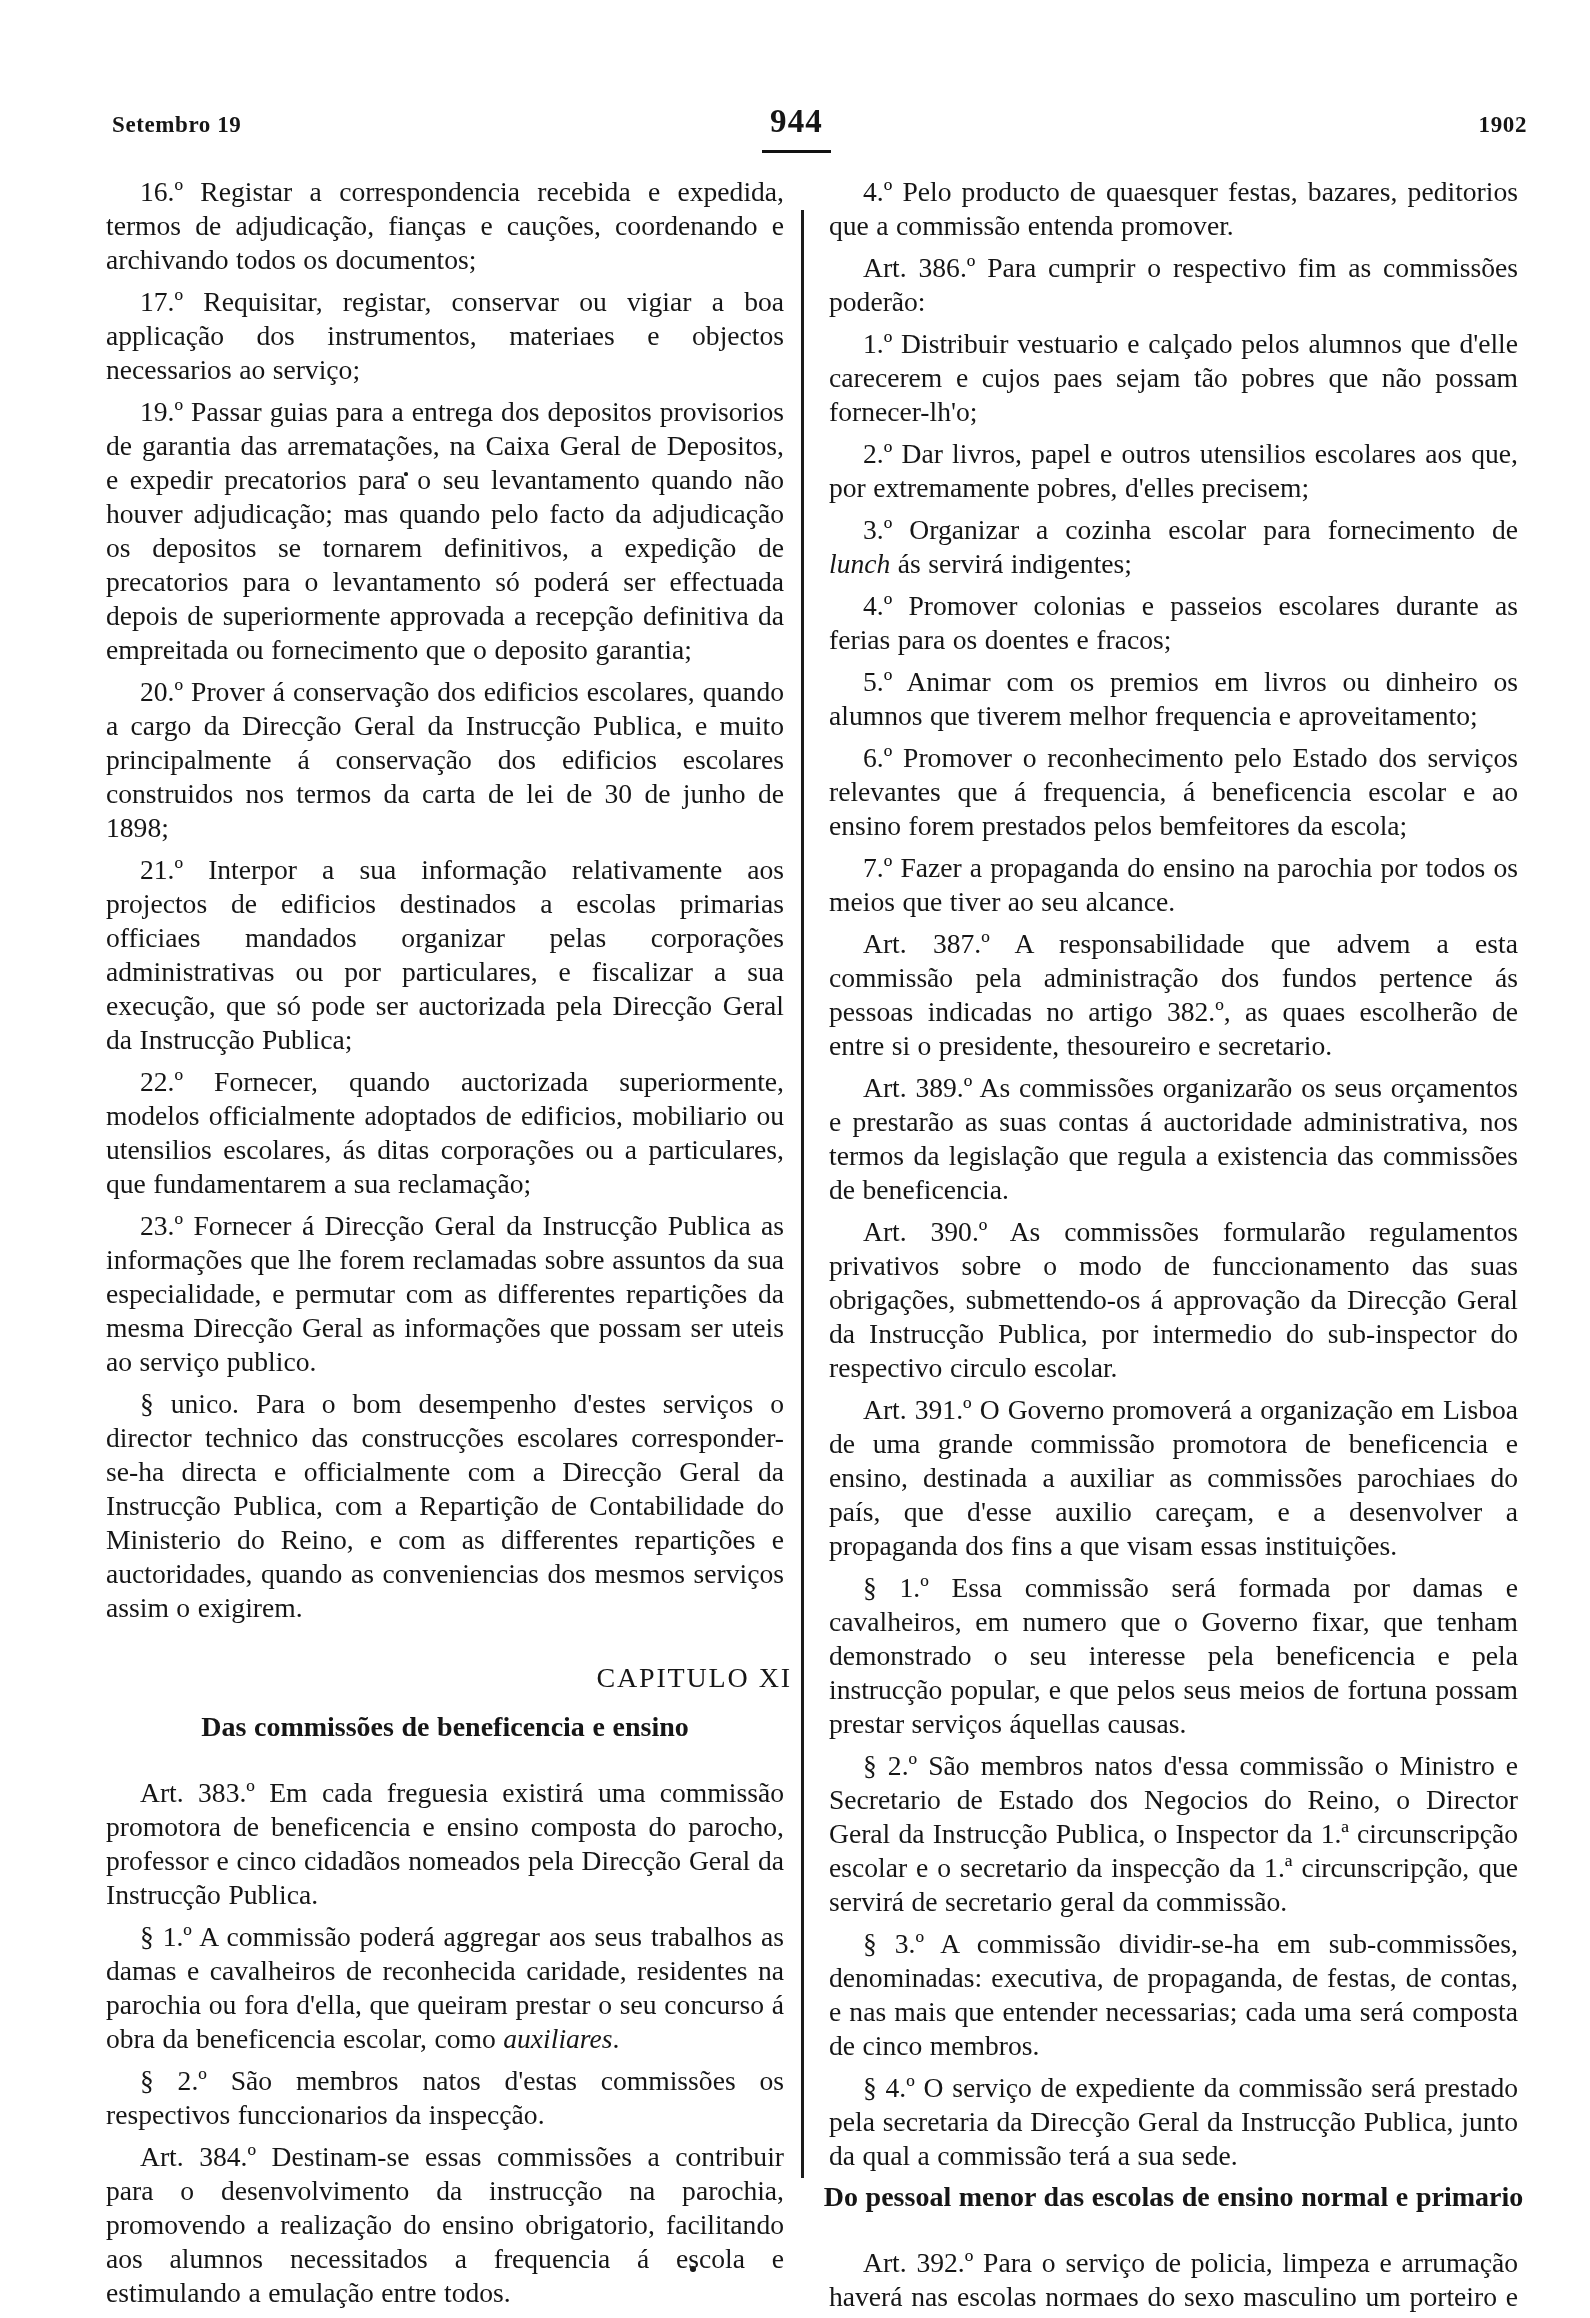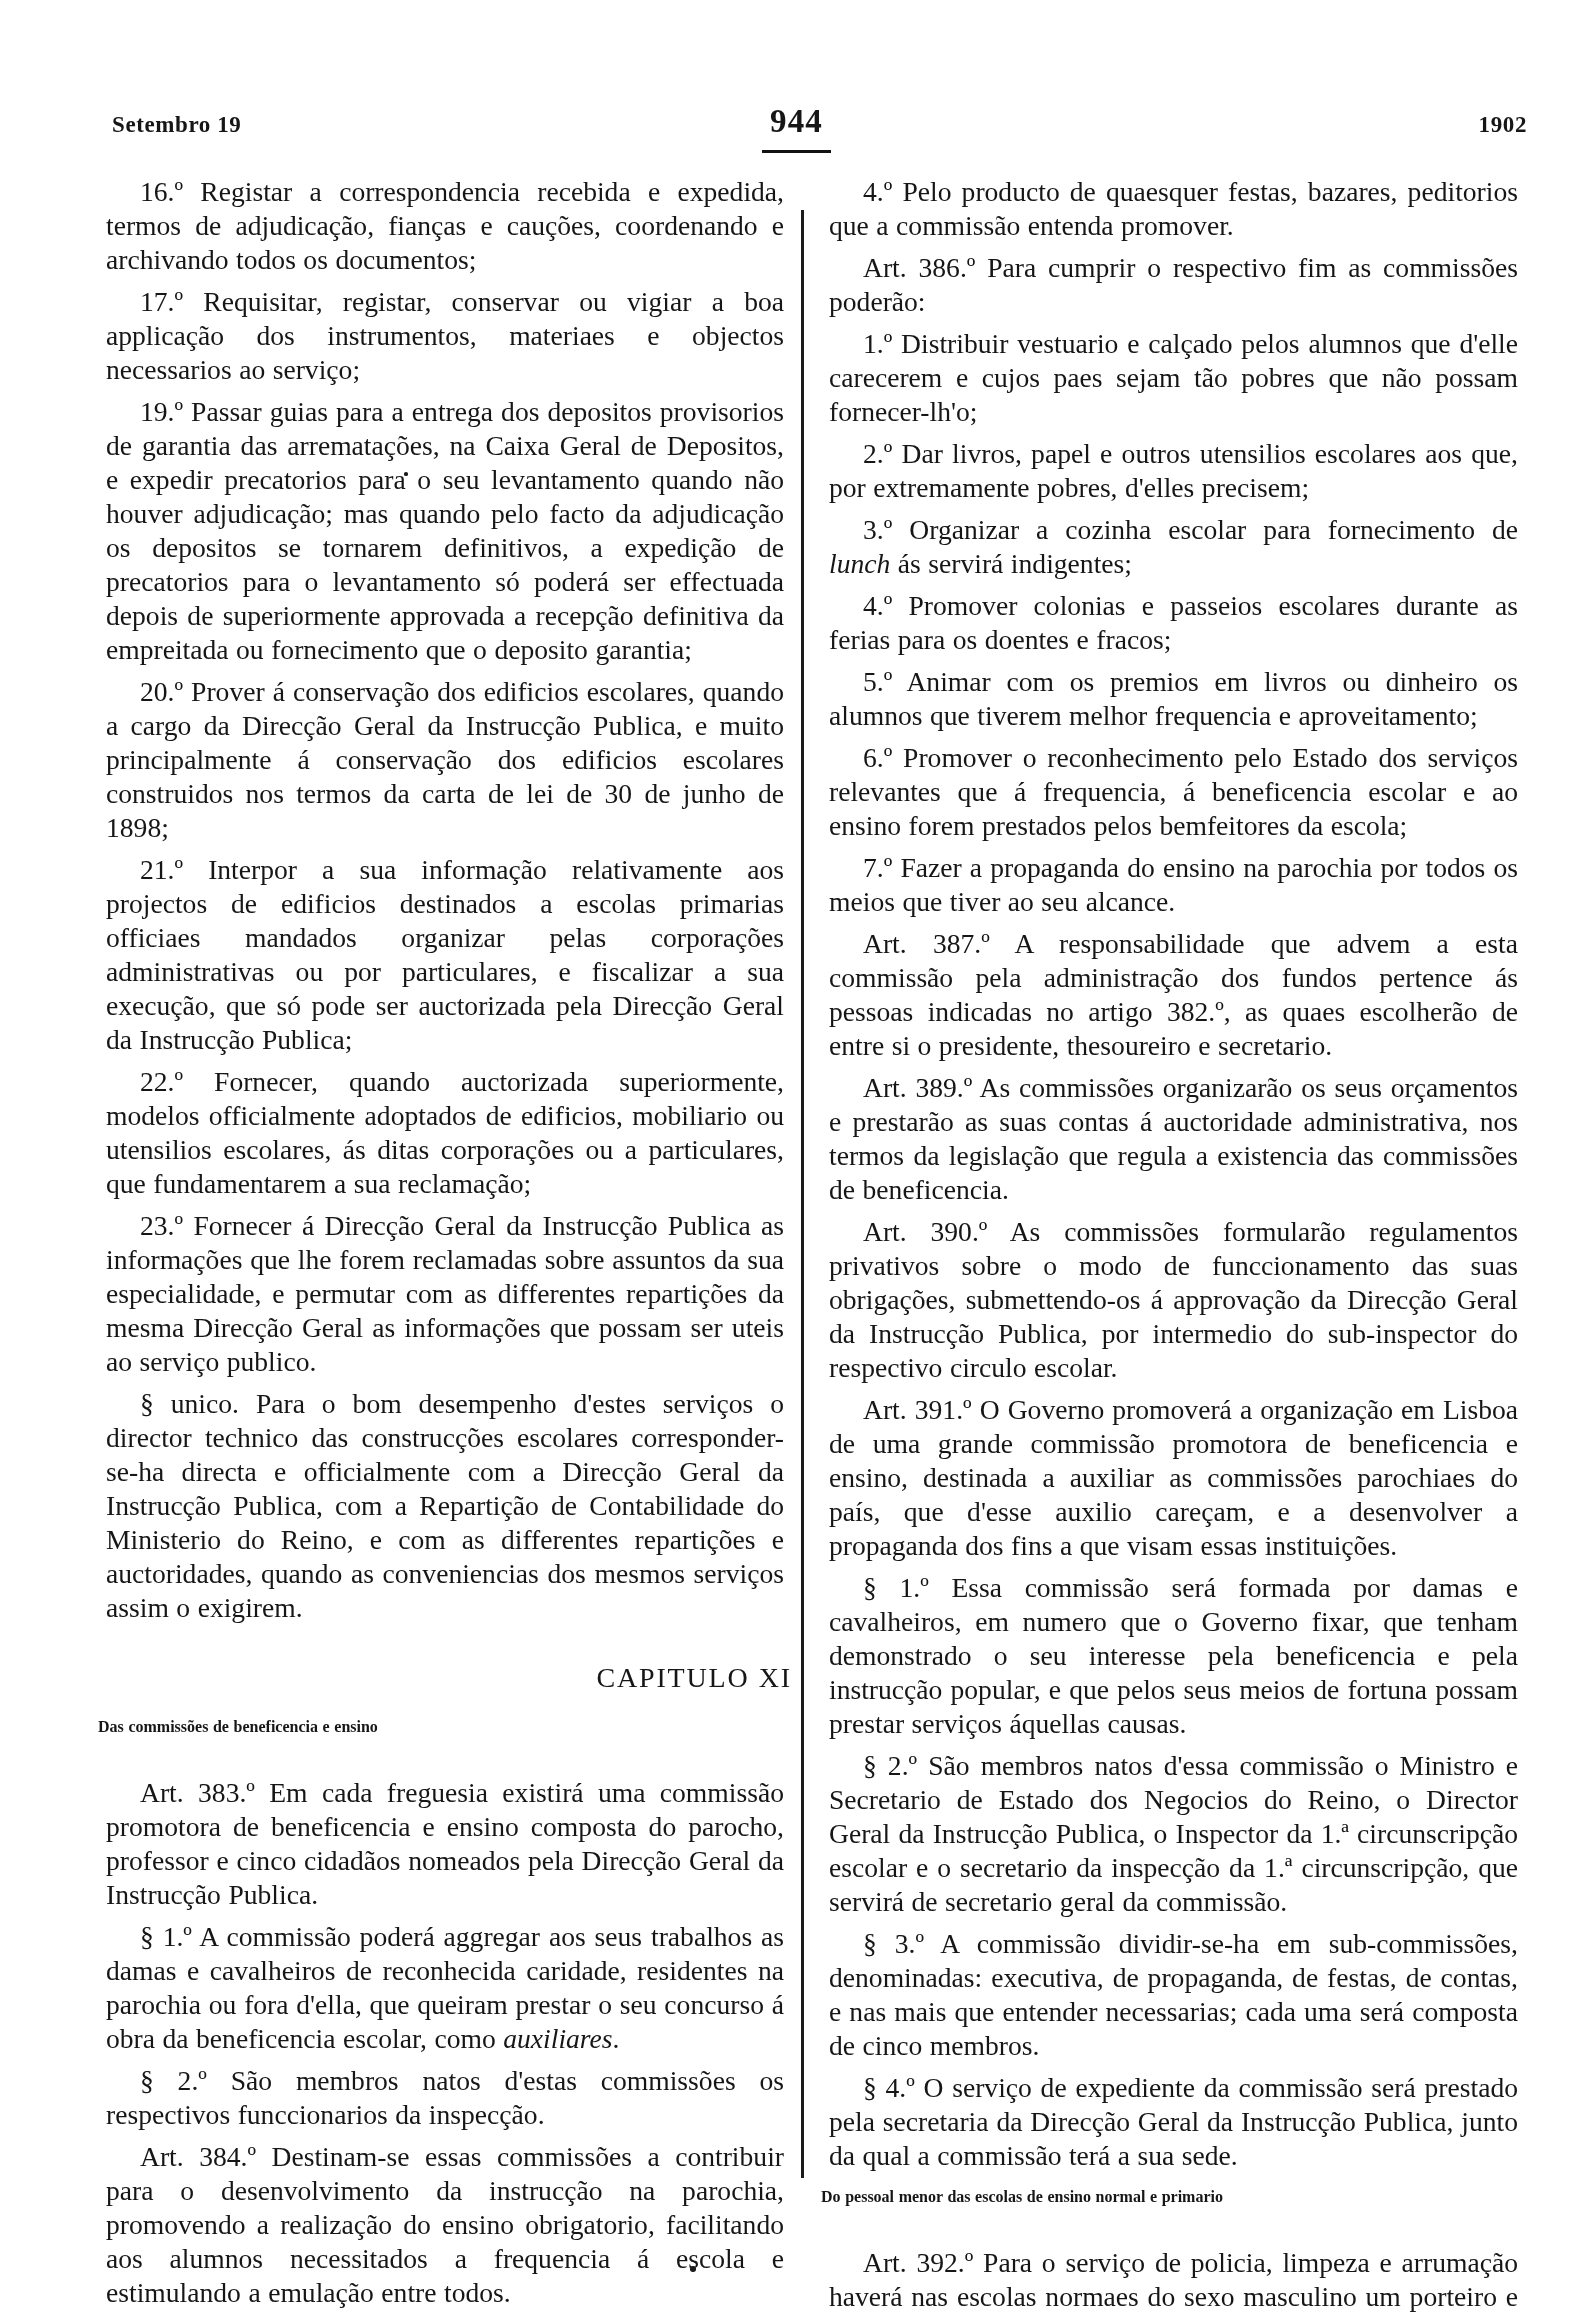--- a/index.html
+++ b/index.html
@@ -32,22 +32,22 @@
   }
   .chapter{
     margin:36px 0 16px 0;
     font-size:28px;line-height:34px;
     text-align:right;text-indent:0;
     letter-spacing:1.8px;
   }
   .chapter-xl{margin-top:75px;}
   .chapter-sub{
     margin:0 0 34px 0;
-    font-size:16px;line-height:31px;font-weight:bold;
-    text-align:left;text-indent:0;
+    font-size:28px;line-height:31px;font-weight:bold;
+    text-align:center;text-indent:0;
   }
   .speck{position:absolute;background:#1b1b1b;border-radius:50%;}
   .speck-1{left:690px;top:2266px;width:5.5px;height:5.5px;}
   .speck-2{left:404px;top:472px;width:3.7px;height:3.7px;}
   i{font-style:italic;}
 </style>
 </head>
 <body>
 
 <div class="page">

